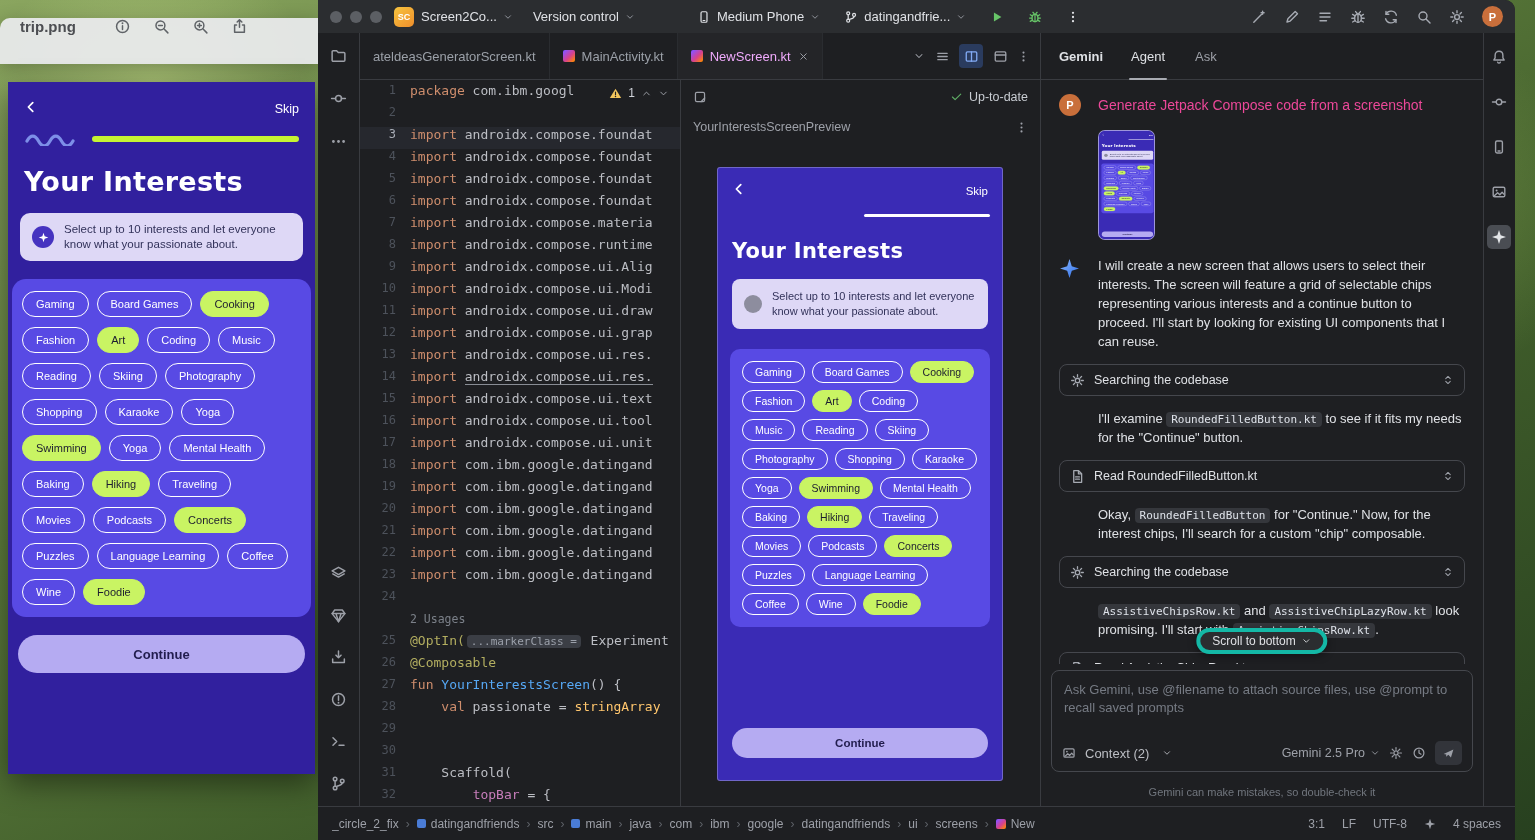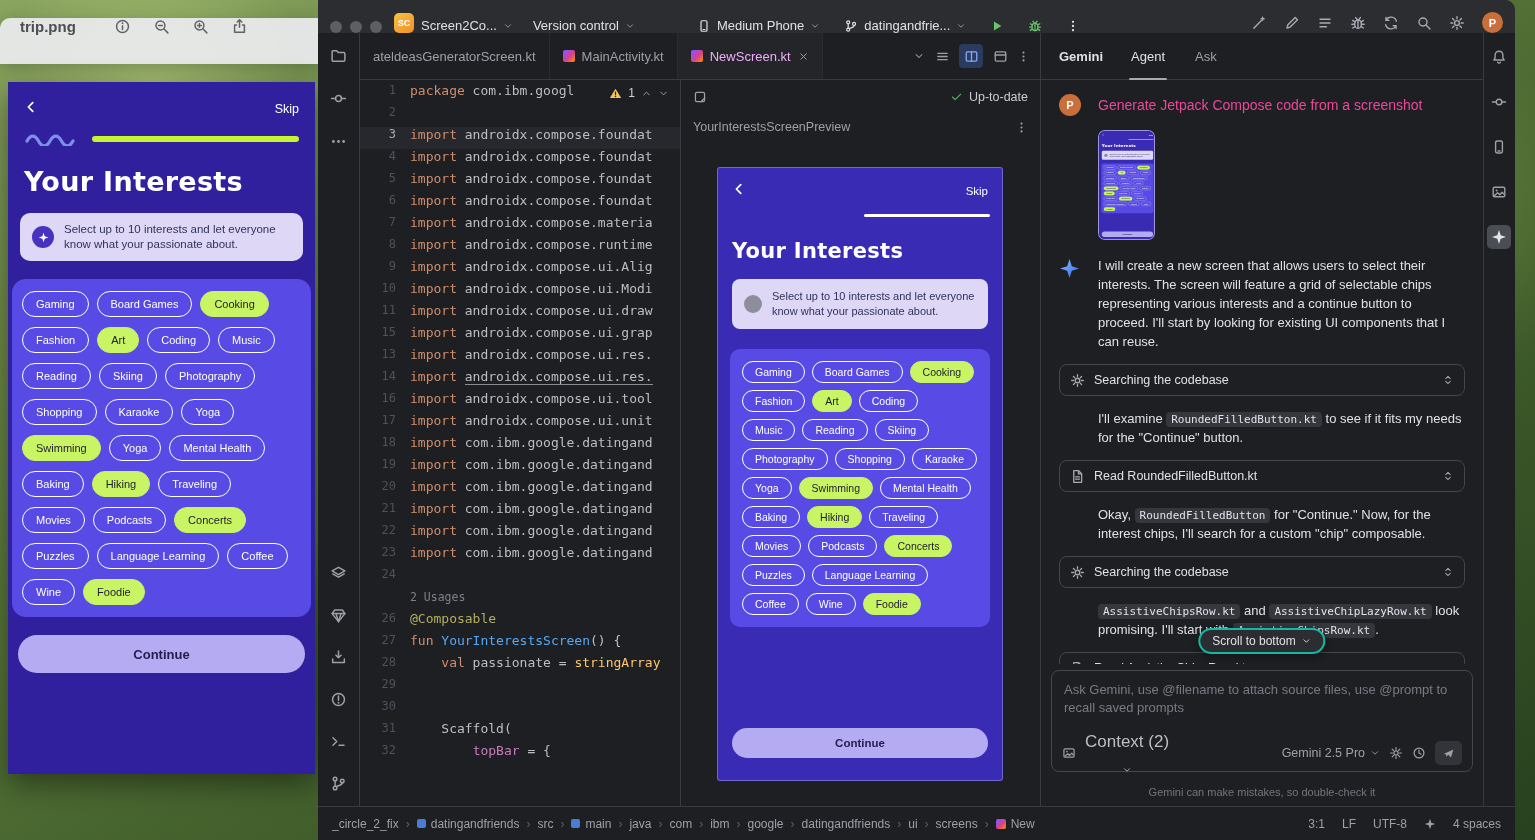--- a/index.html
+++ b/index.html
@@ -61,21 +61,21 @@
   .screen--preview .scr-info { margin:16px 14px 0; padding:10px 12px; border-radius:8px; }
   .screen--preview .scr-info p { font-size:11px; line-height:15px; }
   .screen--preview .scr-chips { margin:20px 12px 0; padding:12px; border-radius:10px; gap:7px; }
   .screen--preview .chip { height:22px; border-radius:11px; padding:0 12px; font-size:10.5px; }
   .screen--preview .scr-continue { margin:auto 14px 22px; height:30px; border-radius:15px; font-size:11.5px; }
 
   
   .ide { position:absolute; left:318px; top:0; width:1197px; height:840px;
     background:#1e1f22; color:#bcbec4; border-radius:0 10px 0 0; overflow:hidden;
     display:flex; flex-direction:column; }
-  .titlebar { height:33px; flex:none; background:#2b2d30; display:flex; align-items:flex-end;
+  .titlebar { height:33px; flex:none; background:#2b2d30; display:flex; align-items:center;
     padding:0 12px; font-size:13px; color:#dfe1e5; }
   .lights { display:flex; gap:8px; margin-right:12px; }
   .light { width:12px; height:12px; border-radius:50%; background:#5c5f64; cursor:pointer; }
   .sc-badge { width:20px; height:20px; border-radius:5px; margin-right:7px;
     background:linear-gradient(140deg,#f7c43f,#ef8e2b); color:#fff; font-size:9px; font-weight:700;
     display:flex; align-items:center; justify-content:center; }
   .tb-item { display:flex; align-items:center; gap:6px; cursor:pointer; }
   .tb-chev { color:#9da0a8; }
   .tb-gap { width:20px; }
   .tb-center { display:flex; align-items:center; gap:24px; margin-left:62px; }
@@ -154,30 +154,30 @@
   .g-text { margin:0 0 13px 39px; font-size:13px; line-height:19px; color:#dfe1e5; }
   .code-chip { font:11px "DejaVu Sans Mono", monospace; background:#35373c; padding:1px 5px;
     border-radius:4px; color:#dfe3ea; }
   .g-tool { display:flex; align-items:center; gap:9px; height:32px; border:1px solid #45474d;
     border-radius:8px; padding:0 10px; margin-bottom:13px; color:#dfe1e5; font-size:12.5px; cursor:pointer; }
   .g-tool .t-ic { width:15px; height:15px; color:#a6aab2; }
   .g-tool .t-label { flex:1; }
   .g-tool .t-exp { width:12px; height:12px; color:#9da0a8; }
   .g-tool--partial { margin-bottom:0; }
   .g-pill { position:absolute; left:50%; transform:translateX(-50%); bottom:10px; height:26px;
-    display:flex; align-items:center; gap:6px; background:#2b2d30; border:2px solid #14b8a6;
+    display:flex; align-items:center; gap:6px; background:#2b2d30; border:4px solid #14b8a6;
     border-radius:13px; padding:0 12px; font-size:12px; color:#dfe1e5;
     box-shadow:0 2px 8px rgba(0,0,0,.4); cursor:pointer; }
   .g-input { margin:6px 10px; flex:none; border:1px solid #45474d; border-radius:8px;
     display:flex; flex-direction:column; min-height:102px; }
   .g-input textarea { flex:1; background:transparent; border:none; outline:none; resize:none;
     color:#dfe1e5; font:13px/18px "Liberation Sans", sans-serif; padding:10px 12px; }
   .g-input textarea::placeholder { color:#767b84; }
   .g-input-row { height:36px; display:flex; align-items:center; gap:9px; padding:0 10px; color:#9da0a8; }
-  .g-context { display:flex; align-items:center; gap:13px; font-size:17px; color:#bcbec4; cursor:pointer;flex-direction:column; }
+  .g-context { display:flex; align-items:center; gap:13px; font-size:13px; color:#bcbec4; cursor:pointer; }
   .g-model { margin-left:auto; display:flex; align-items:center; gap:5px; font-size:12.5px;
     color:#9da0a8; cursor:pointer; }
   .g-send { width:27px; height:24px; border-radius:5px; background:#32343a; display:flex;
     align-items:center; justify-content:center; cursor:pointer; }
   .g-footer { height:28px; flex:none; display:flex; align-items:center; justify-content:center;
     font-size:11px; color:#71767e; }
 
   .rstrip { width:31px; flex:none; border-left:1px solid #393b40; display:flex; flex-direction:column;
     align-items:center; padding-top:12px; gap:21px; color:#9da0a8; }
   .ric { width:24px; height:24px; border-radius:5px; display:flex; align-items:center;
@@ -573,32 +573,36 @@
                 </div>
                 <div class="crow">
                   <span class="ln">10</span>
                   <span class="ltxt"><span class="tk-k">import</span><span class="tk-p"> androidx.compose.ui.Modi</span></span>
                 </div>
                 <div class="crow">
                   <span class="ln">11</span>
                   <span class="ltxt"><span class="tk-k">import</span><span class="tk-p"> androidx.compose.ui.draw</span></span>
                 </div>
                 <div class="crow">
-                  <span class="ln">15</span>
+                  <span class="ln">12</span>
                   <span class="ltxt"><span class="tk-k">import</span><span class="tk-p"> androidx.compose.ui.grap</span></span>
                 </div>
                 <div class="crow">
                   <span class="ln">13</span>
                   <span class="ltxt"><span class="tk-k">import</span><span class="tk-p"> androidx.compose.ui.res.</span></span>
                 </div>
                 <div class="crow">
                   <span class="ln">14</span>
                   <span class="ltxt"><span class="tk-k">import</span><span class="tk-p"> </span><span class="tk-u">androidx.compose.ui.res.</span></span>
                 </div>
                 <div class="crow">
+                  <span class="ln">15</span>
+                  <span class="ltxt"><span class="tk-k">import</span><span class="tk-p"> androidx.compose.ui.text</span></span>
+                </div>
+                <div class="crow">
                   <span class="ln">16</span>
                   <span class="ltxt"><span class="tk-k">import</span><span class="tk-p"> androidx.compose.ui.tool</span></span>
                 </div>
                 <div class="crow">
                   <span class="ln">17</span>
                   <span class="ltxt"><span class="tk-k">import</span><span class="tk-p"> androidx.compose.ui.unit</span></span>
                 </div>
                 <div class="crow">
                   <span class="ln">18</span>
                   <span class="ltxt"><span class="tk-k">import</span><span class="tk-p"> com.ibm.google.datingand</span></span>
@@ -623,20 +627,24 @@
                   <span class="ln">23</span>
                   <span class="ltxt"><span class="tk-k">import</span><span class="tk-p"> com.ibm.google.datingand</span></span>
                 </div>
                 <div class="crow">
                   <span class="ln">24</span>
                   <span class="ltxt"></span>
                 </div>
                 <div class="crow">
                   <span class="ln"></span>
                   <span class="ltxt"><span class="tk-g">2 Usages</span></span>
+                </div>
+                <div class="crow">
+                  <span class="ln">25</span>
+                  <span class="ltxt"><span class="tk-a">@OptIn(</span><span class="tk-i">...markerClass =</span><span class="tk-p"> Experiment</span></span>
                 </div>
                 <div class="crow">
                   <span class="ln">26</span>
                   <span class="ltxt"><span class="tk-a">@Composable</span></span>
                 </div>
                 <div class="crow">
                   <span class="ln">27</span>
                   <span class="ltxt"><span class="tk-k">fun</span><span class="tk-p"> </span><span class="tk-f">YourInterestsScreen</span><span class="tk-p">() {</span></span>
                 </div>
                 <div class="crow">

